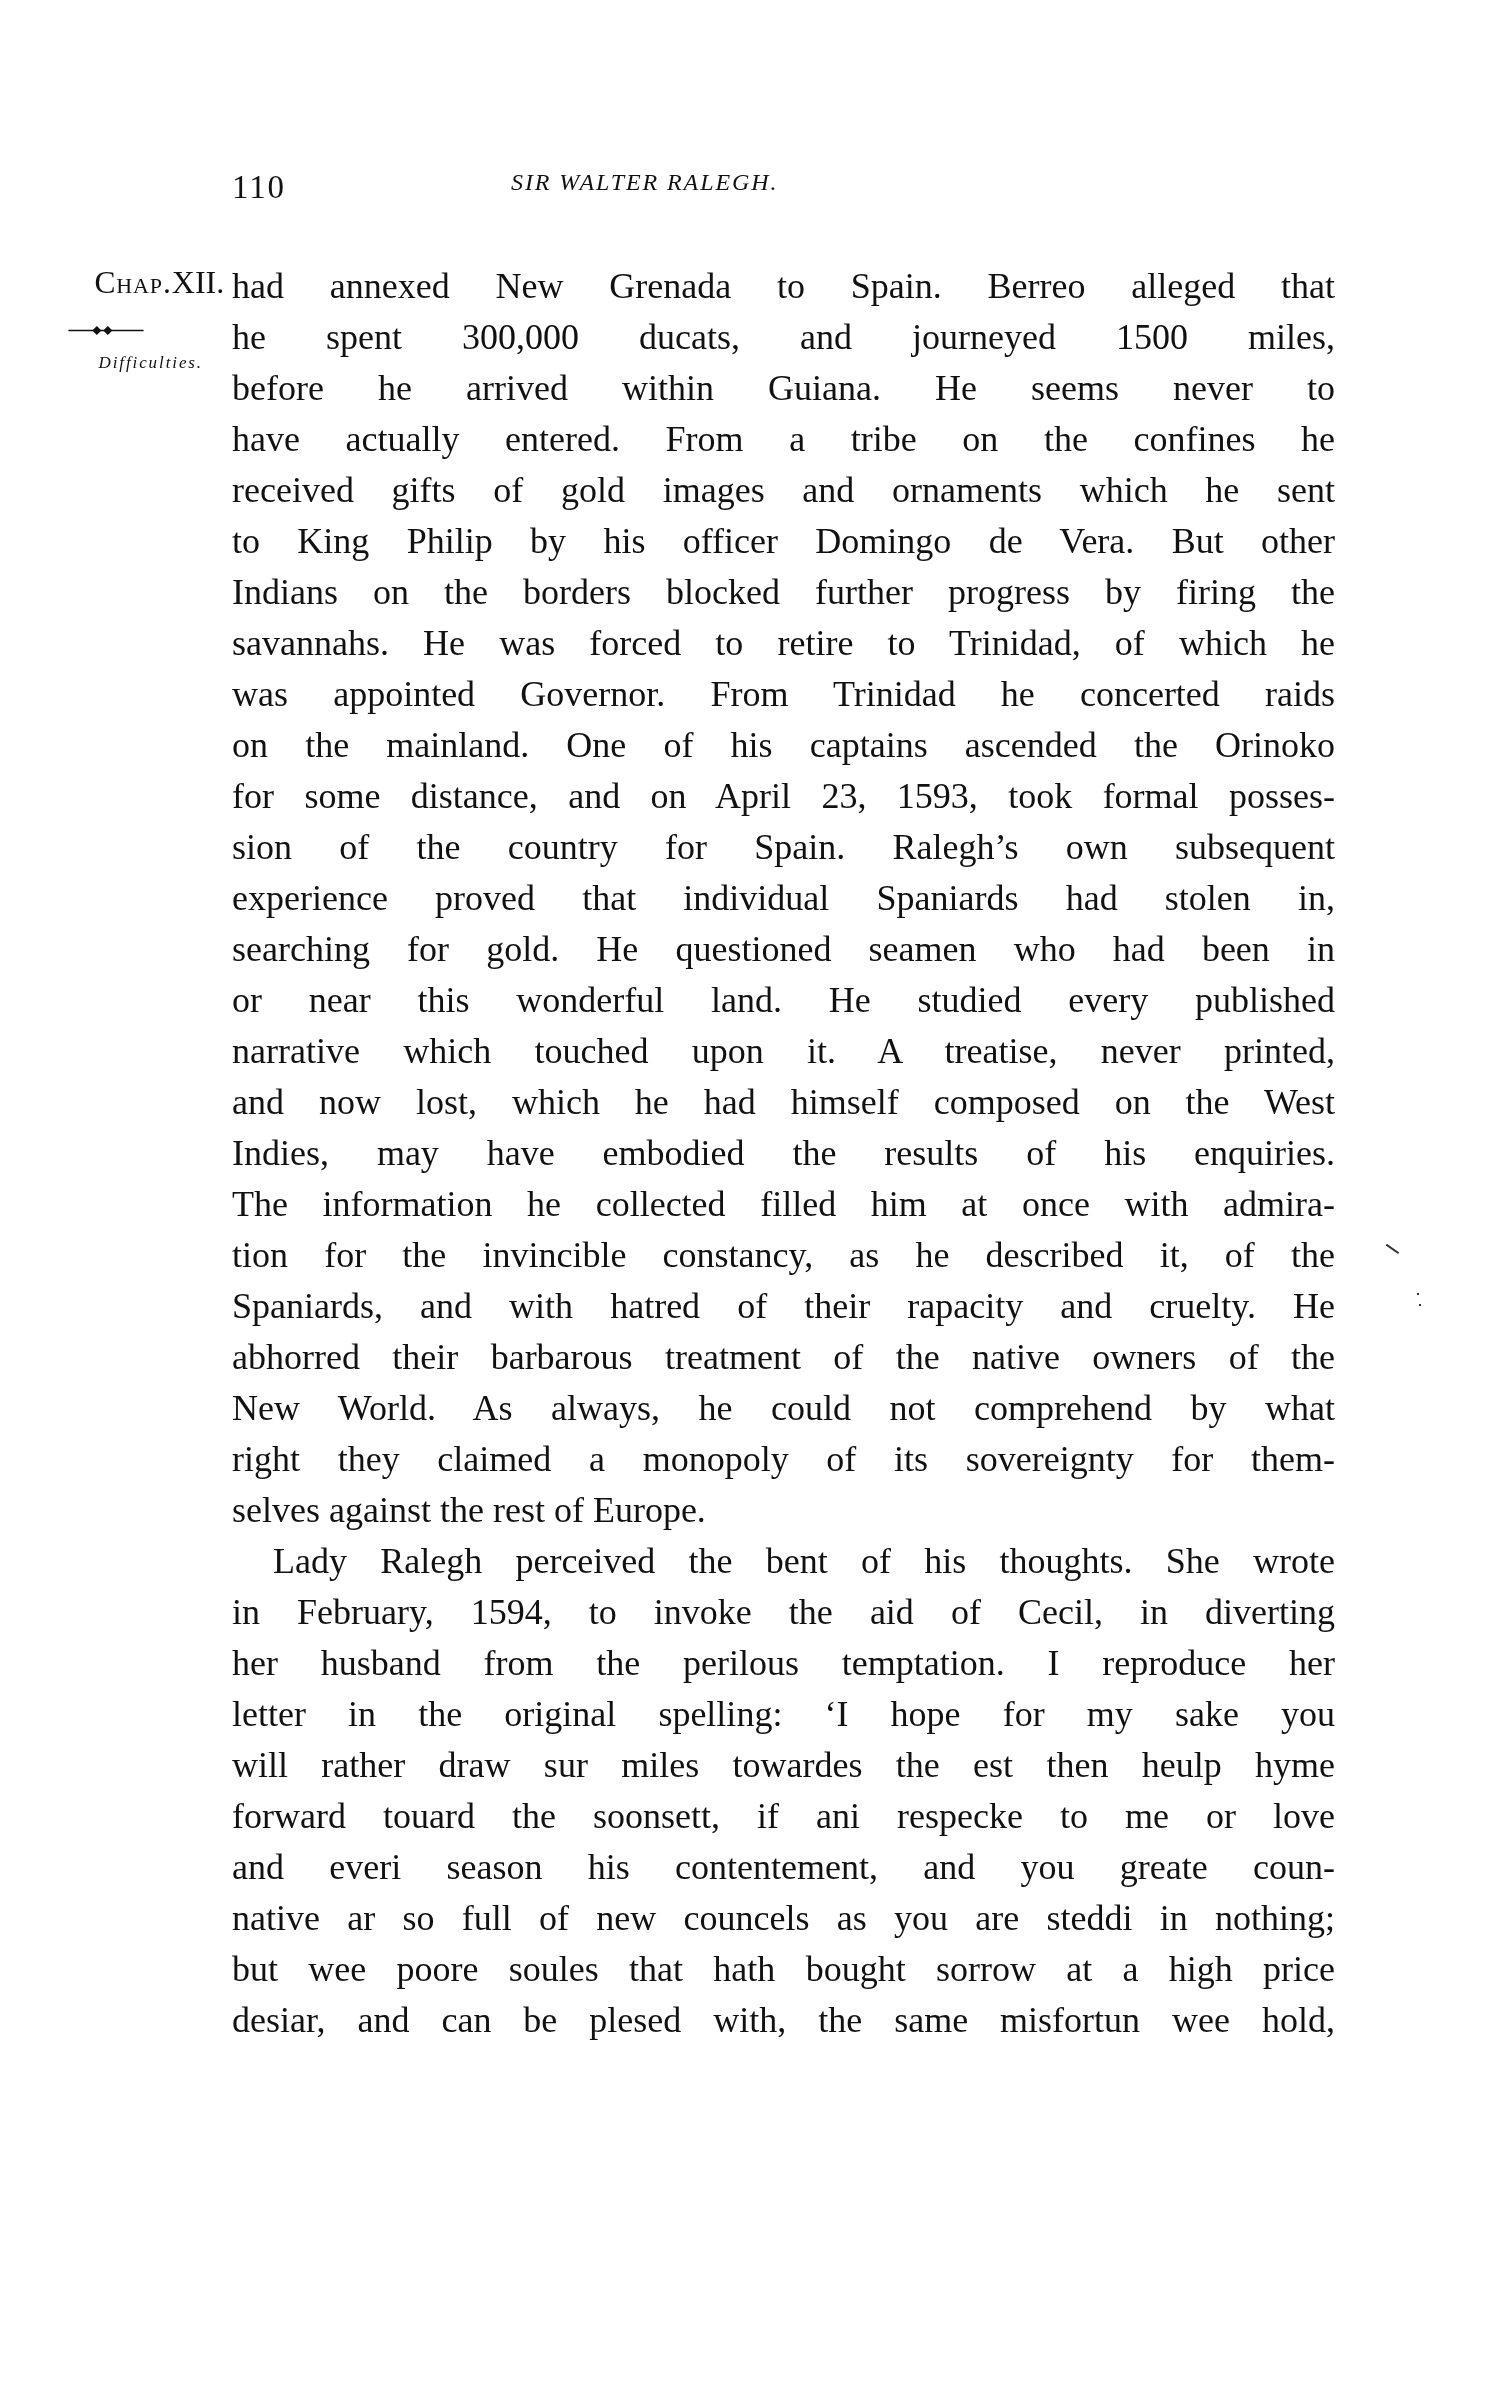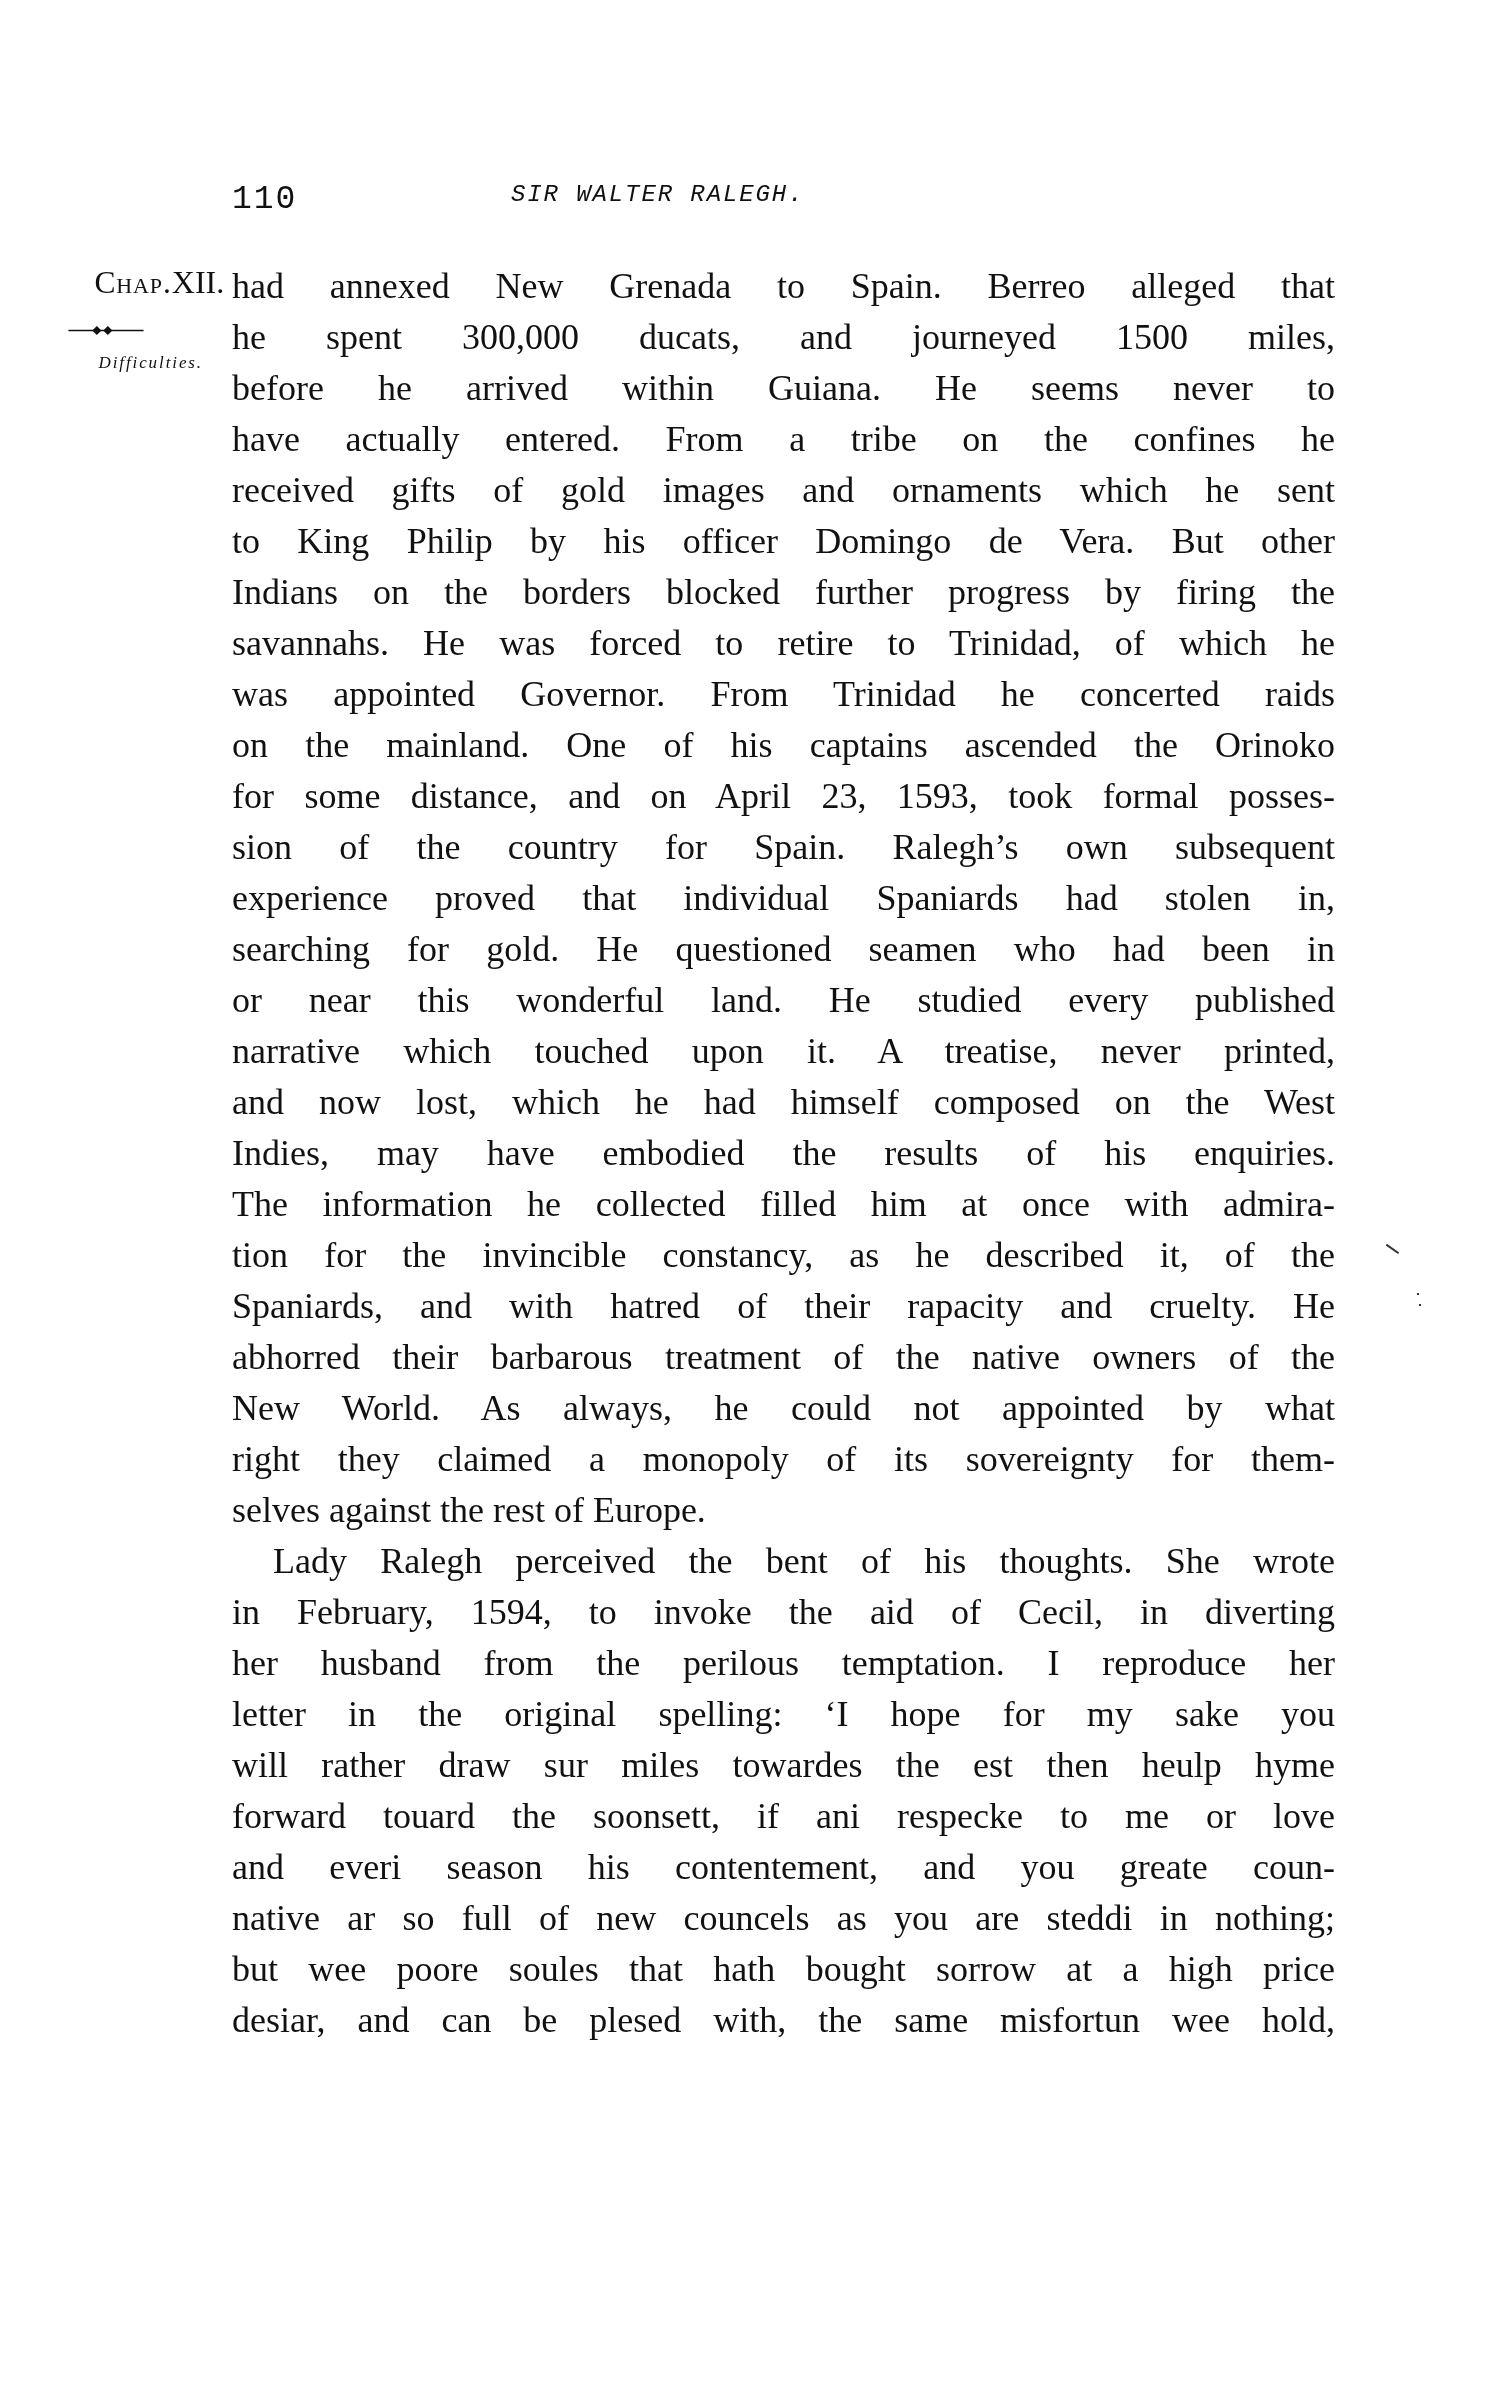--- a/index.html
+++ b/index.html
@@ -1,18 +1,18 @@
 <!DOCTYPE html>
 <html style="font-size:15px"><head>
 <meta charset="utf-8">
 <style>
   html, body { margin: 0; padding: 0; background: #ffffff; }
   body { width: 1505px; height: 2401px; position: relative; overflow: hidden; }
   .page { position: absolute; left: 0; top: 0; width: 1505px; height: 2401px; background: #fff; color: #111; }
-  .header { position: absolute; top: 169px; left: 232px; width: 1103px; height: 56px; font-family: Liberation Mono, monospace; margin-top: 12px; }
+  .header { position: absolute; top: 169px; left: 232px; width: 1103px; height: 56px; font-family: Liberation Serif, serif; }
   .page-number { position: absolute; left: 0; top: 0; font-size: 33px; letter-spacing: 1.9px; }
   .running-title { position: absolute; left: 279px; top: 0; font-size: 24px; font-style: italic; letter-spacing: 1.9px; }
   .margin { position: absolute; left: 0; top: 264px; width: 227px; font-family: "Liberation Serif", "DejaVu Serif", serif; }
   .chapter-label { position: absolute; right: 2.8px; top: 0; font-size: 32px; white-space: nowrap; }
   .chapter-label .sc { font-size: 24px; letter-spacing: 0.9px; }
   .ornament { position: absolute; right: 83px; top: 61px; width: 76px; height: 11px; }
   .sidenote { position: absolute; right: 24px; top: 89px; font-size: 17px; font-style: italic; letter-spacing: 1.9px; white-space: nowrap; text-align: center; }
   .body-text { position: absolute; left: 232px; top: 261px; width: 1103px; font-family: "Liberation Serif", "DejaVu Serif", serif; font-size: 36px; line-height: 51px; color: #111; }
   .line { display: block; text-align: justify; text-align-last: justify; white-space: nowrap; height: 51px; }
   .line.last { text-align-last: left; }
@@ -57,21 +57,21 @@
       <span class="line">experience proved that individual Spaniards had stolen in,</span>
       <span class="line">searching for gold. He questioned seamen who had been in</span>
       <span class="line">or near this wonderful land. He studied every published</span>
       <span class="line">narrative which touched upon it. A treatise, never printed,</span>
       <span class="line">and now lost, which he had himself composed on the West</span>
       <span class="line">Indies, may have embodied the results of his enquiries.</span>
       <span class="line">The information he collected filled him at once with admira-</span>
       <span class="line">tion for the invincible constancy, as he described it, of the</span>
       <span class="line">Spaniards, and with hatred of their rapacity and cruelty. He</span>
       <span class="line">abhorred their barbarous treatment of the native owners of the</span>
-      <span class="line">New World. As always, he could not appointed by what</span>
+      <span class="line">New World. As always, he could not comprehend by what</span>
       <span class="line">right they claimed a monopoly of its sovereignty for them-</span>
       <span class="line last">selves against the rest of Europe.</span>
       <span class="line indent">Lady Ralegh perceived the bent of his thoughts. She wrote</span>
       <span class="line">in February, 1594, to invoke the aid of Cecil, in diverting</span>
       <span class="line">her husband from the perilous temptation. I reproduce her</span>
       <span class="line">letter in the original spelling: ‘I hope for my sake you</span>
       <span class="line">will rather draw sur miles towardes the est then heulp hyme</span>
       <span class="line">forward touard the soonsett, if ani respecke to me or love</span>
       <span class="line">and everi season his contentement, and you greate coun-</span>
       <span class="line">native ar so full of new councels as you are steddi in nothing;</span>

